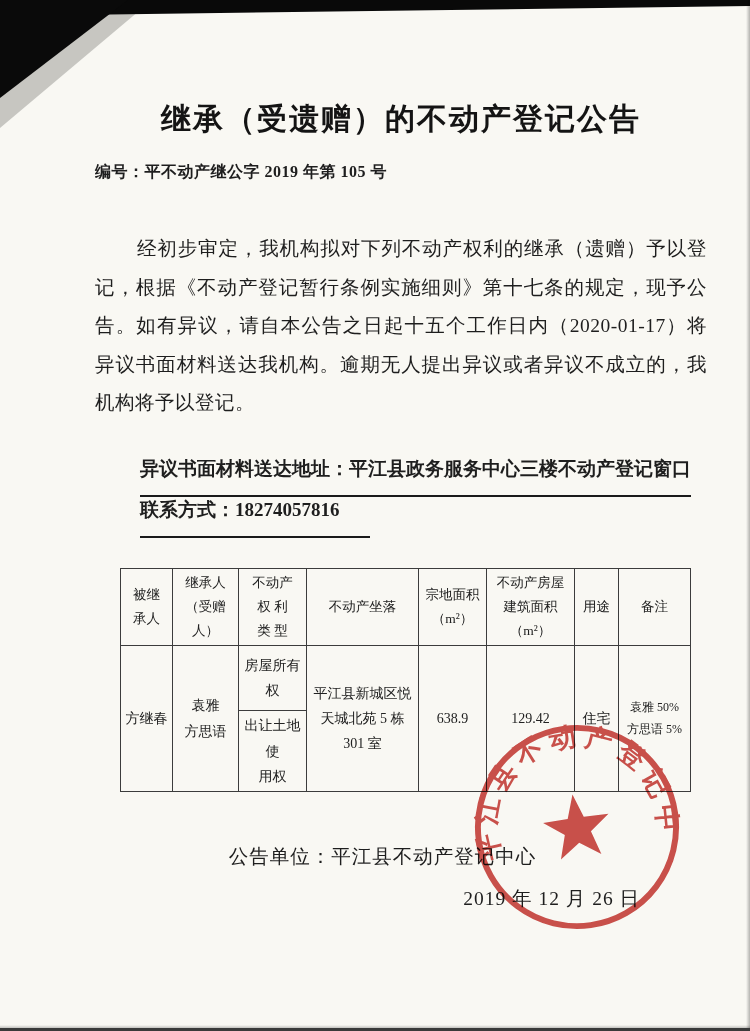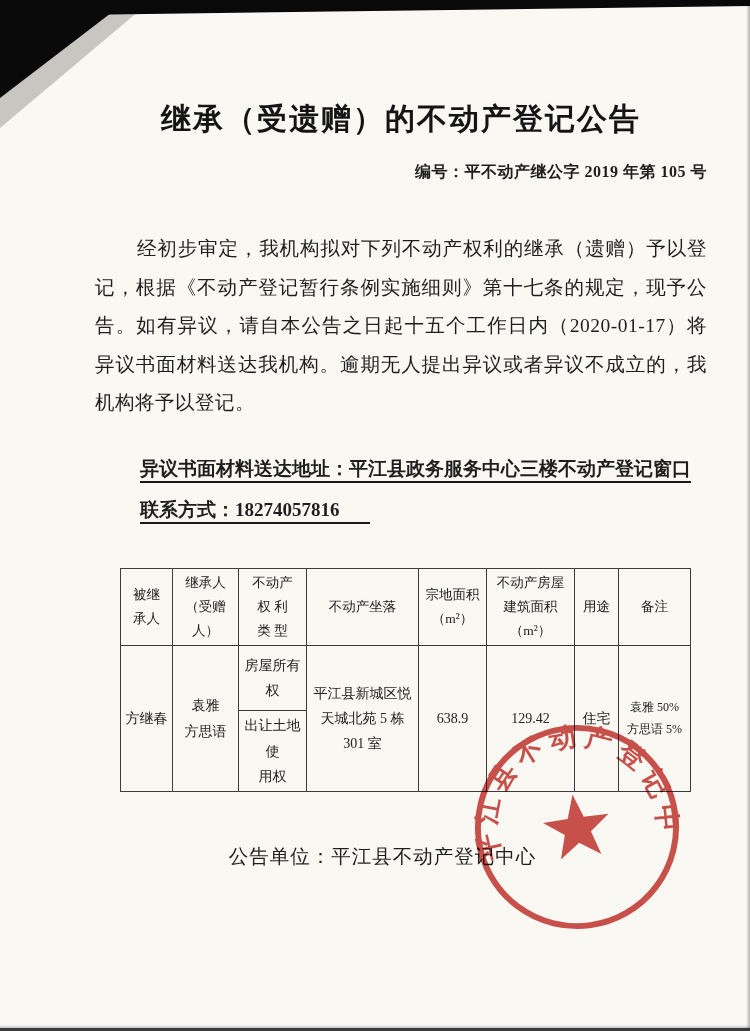--- a/index.html
+++ b/index.html
@@ -31,21 +31,20 @@
     text-align:center;
     font-family:"Liberation Sans", sans-serif;
     font-weight:700;
     font-size:30px;
     line-height:46px;
     letter-spacing:2px;
     color:#141414;
   }
   .doc-number{
     margin-top:18px;
-    text-align:right;
     font-weight:700;
     font-size:16px;
     line-height:24px;
     letter-spacing:.5px;
   }
   .body-text{
     margin:46px 0 0 0;
     font-size:19.5px;
     line-height:38.5px;
     text-align:justify;
@@ -58,21 +57,21 @@
     font-size:19px;
     line-height:40px;
     font-weight:700;
   }
   .contact-line{
     margin-left:45px;
     font-size:19px;
     line-height:42px;
     font-weight:700;
   }
-  .uline{border-bottom:2px solid #1a1a1a;padding-bottom:2px;}
+  .uline{border-bottom:2px solid #1a1a1a;padding-bottom:16px;}
   .uline.tail{padding-right:30px;}
 
   table.prop{
     margin:37px 0 0 25px;
     border-collapse:collapse;
     table-layout:fixed;
     width:570px;
     font-size:14px;
   }
   table.prop th, table.prop td{
@@ -190,20 +189,21 @@
 方思语 5%</td>
         </tr>
         <tr>
           <td>出让土地使
 用权</td>
         </tr>
       </tbody>
     </table>
 
     <div class="issuer-line">公告单位：平江县不动产登记中心</div>
+    <div class="date-line">2019 年 12 月 26 日</div>
 
   </div>
 
   <svg class="seal" viewBox="0 0 220 220" xmlns="http://www.w3.org/2000/svg">
     <circle cx="110" cy="110" r="100" fill="none" stroke="#c4332e" stroke-width="6"></circle>
     <polygon fill="#c4332e" points="110,77 118.2,100.7 143.3,101.2 123.3,116.3 130.6,140.3 110,126 89.4,140.3 96.7,116.3 76.7,101.2 101.8,100.7"></polygon>
     <defs>
       <path id="sealArc" d="M 32.9,138 A 82,82 0 1,1 187.1,138" fill="none"></path>
     </defs>
     <text font-size="27" fill="#c4332e" font-family="Liberation Serif, serif" font-weight="700">

